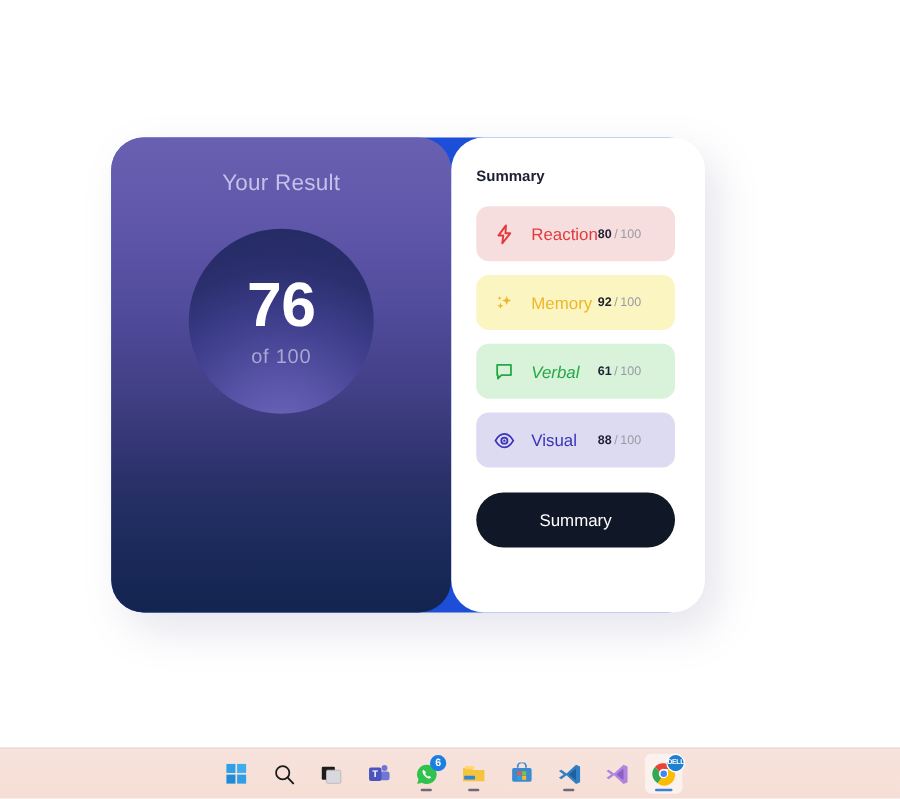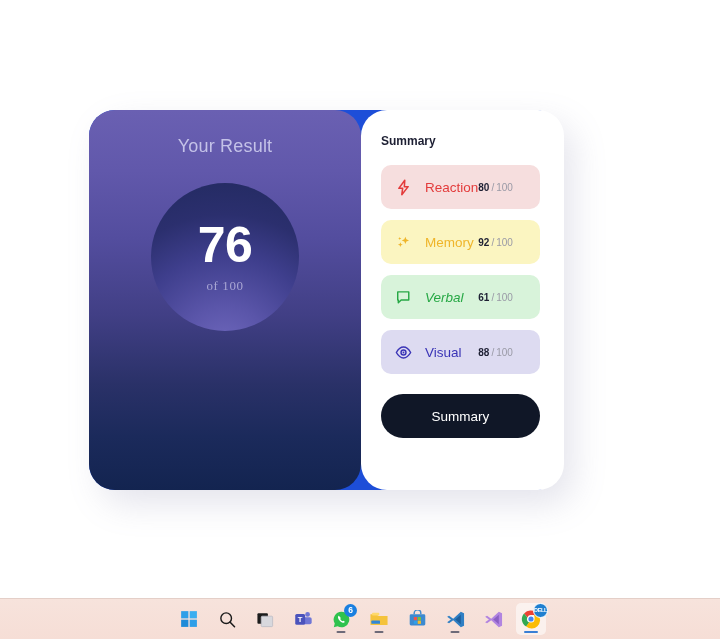--- a/index.html
+++ b/index.html
@@ -88,24 +88,23 @@
   .score-value {
     font-size: 50px;
     font-weight: bold;
     line-height: 1;
     color: #ffffff;
     letter-spacing: -0.5px;
   }
 
   .score-total {
     margin-top: 8px;
-    font-size: 13px;
+    font-size: 16px;
     color: #a9a6d4;
     letter-spacing: 0.6px;
-    font-family: Liberation Serif, serif;
   }
 
   .score-rank {
     margin-top: 42px;
     font-size: 21px;
     font-weight: 500;
     color: #ffffff;
   }
 
   .score-desc {

